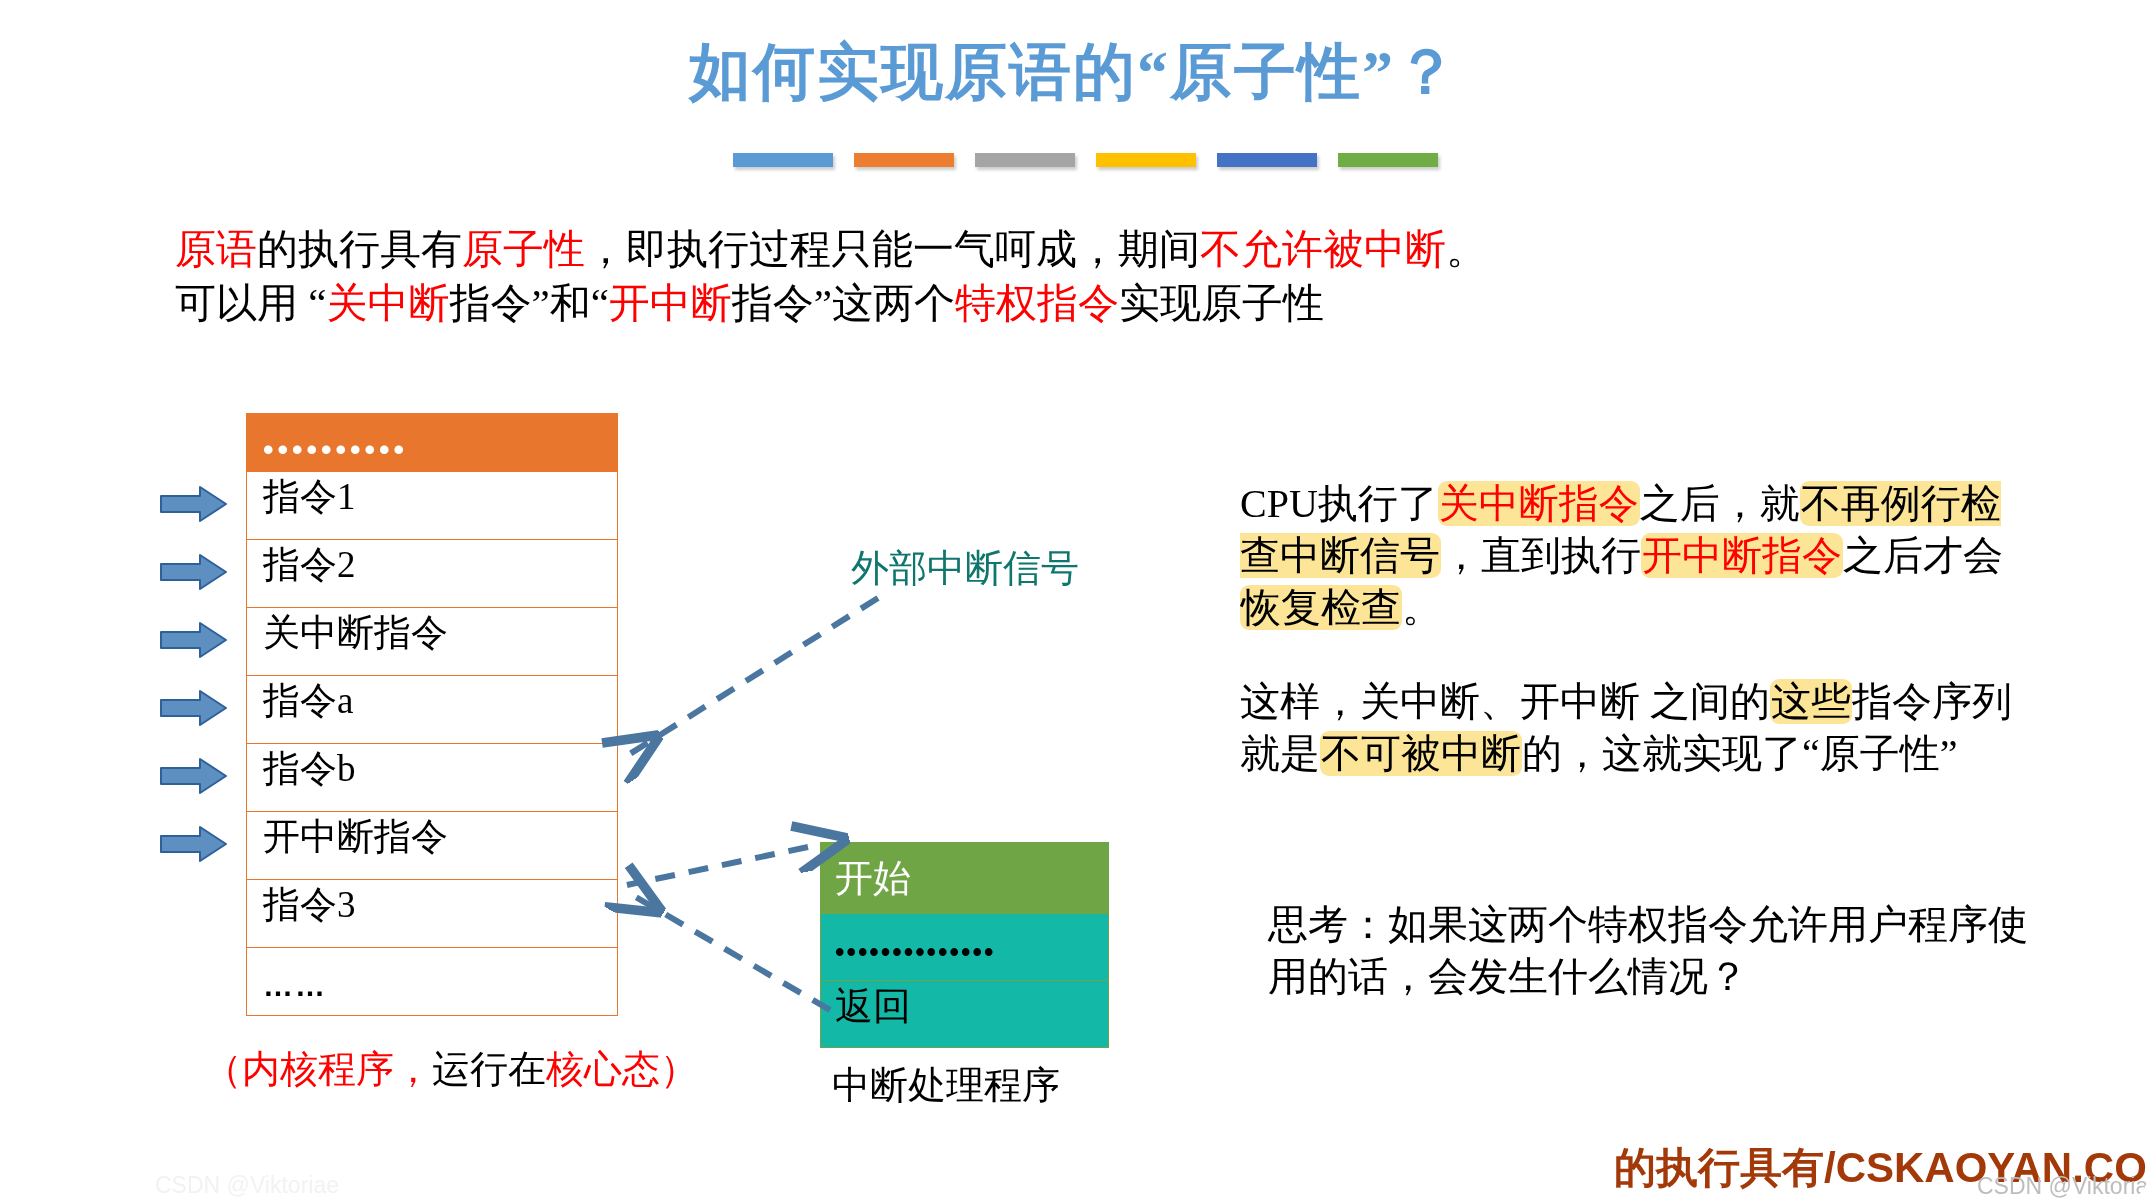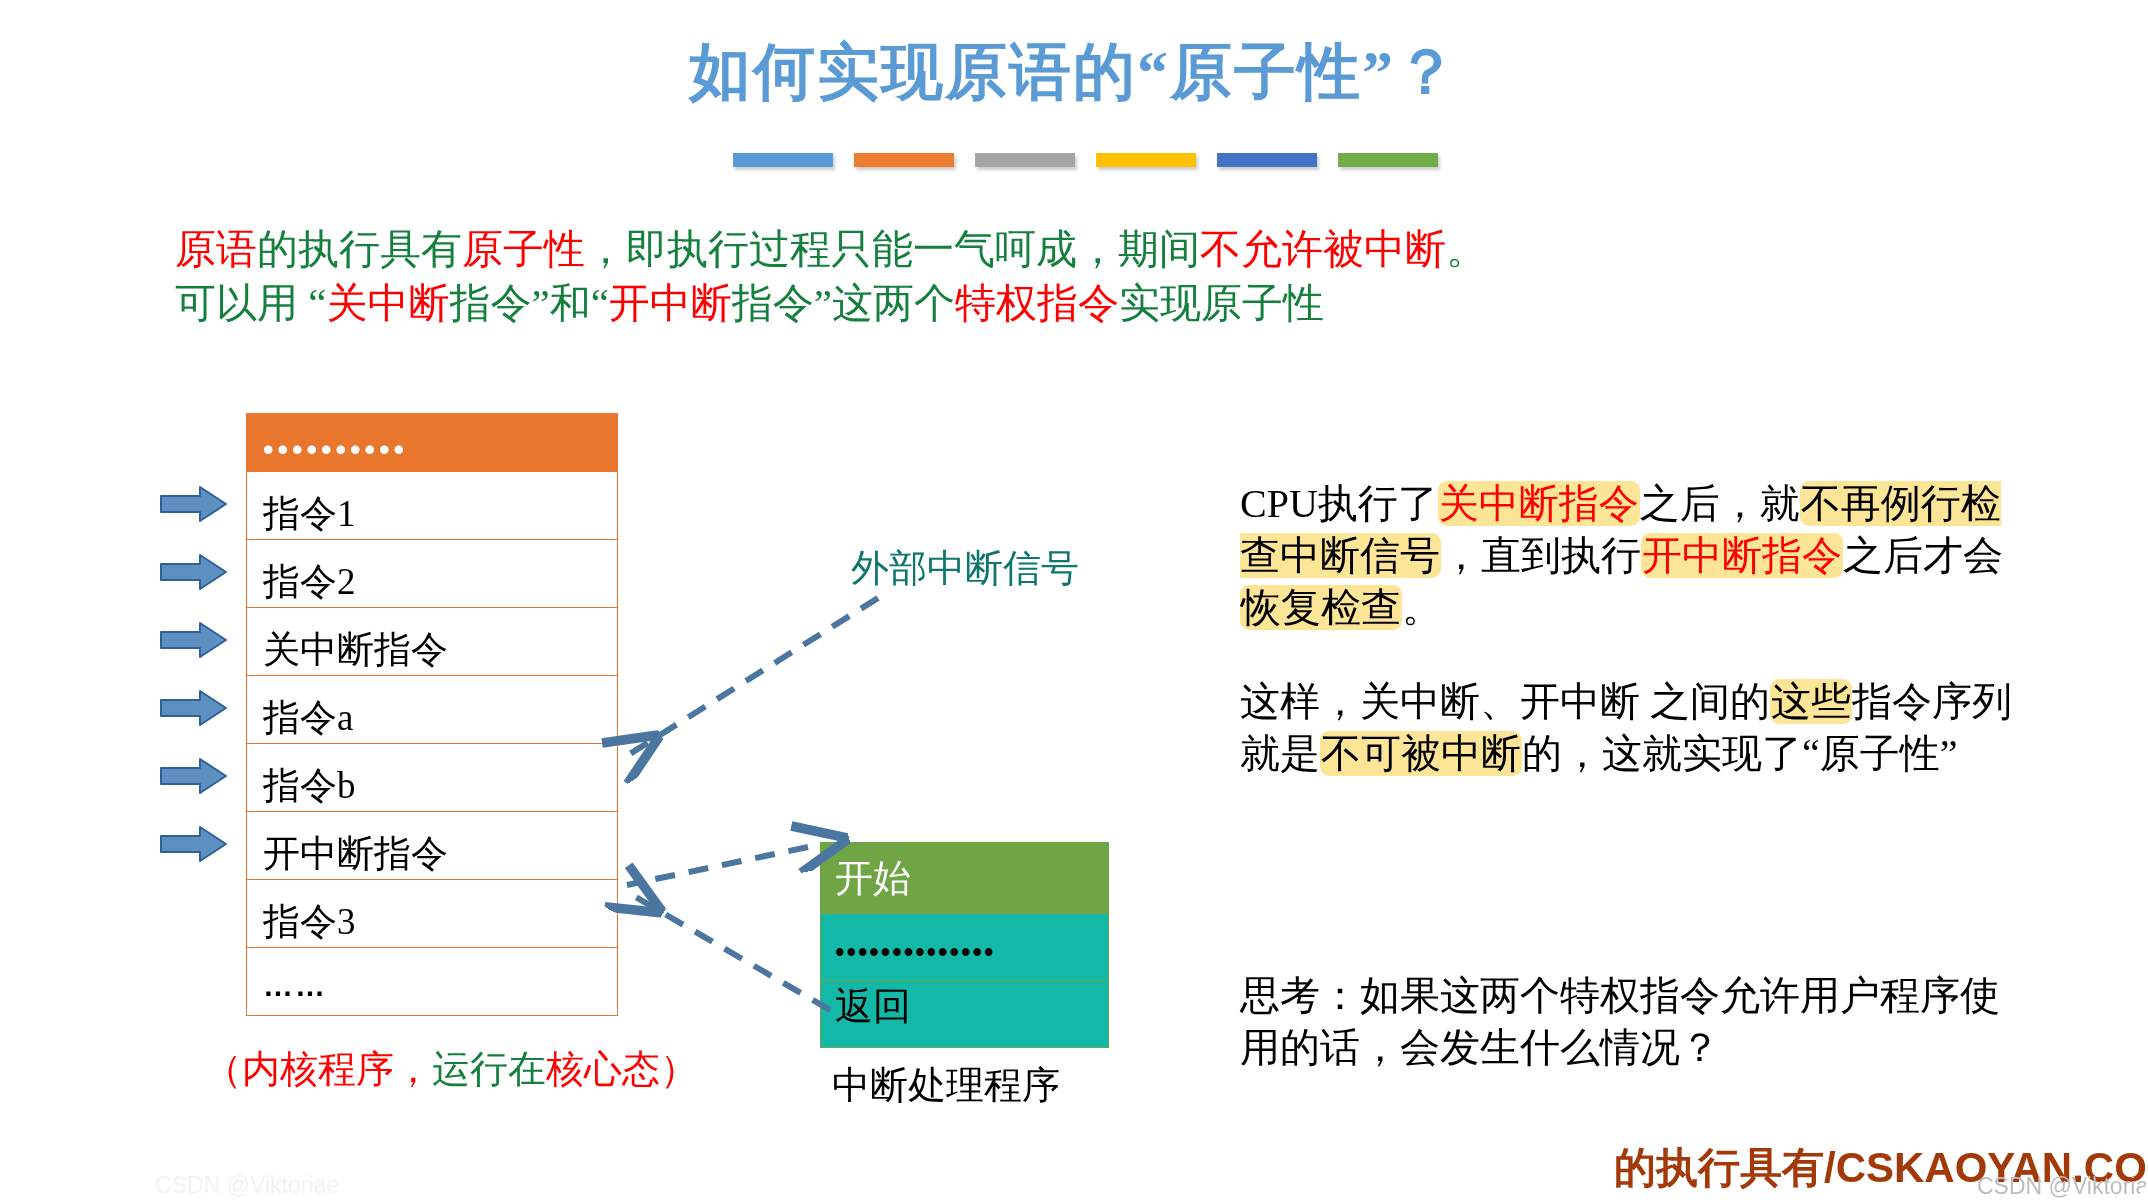--- a/index.html
+++ b/index.html
@@ -52,21 +52,21 @@
     position: absolute;
     left: 175px;
     top: 222px;
     width: 1400px;
     font-size: 41px;
     line-height: 1.32;
     color: #000000;
     white-space: nowrap;
   }
   .red { color: #FF0000; }
-  .blk { color: #15803d; }
+  .blk { color: #000000; }
 
   
   #kernel-table {
     position: absolute;
     left: 246px;
     top: 413px;
     width: 372px;
     border: 1px solid #E8762C;
     box-sizing: border-box;
     background: #ffffff;
@@ -85,21 +85,21 @@
     font-weight: bold;
     letter-spacing: 4px;
     line-height: 1;
     font-family: "Liberation Sans", sans-serif;
   }
   #kernel-table .row {
     height: 68px;
     border-top: 1px solid #E8762C;
     box-sizing: border-box;
     display: flex;
-    align-items: flex-end;
+    align-items: flex-start;
     padding-left: 16px;
     font-size: 37px;
     color: #000000;
     background: #ffffff;
   }
   #kernel-table .row.dots-row {
     font-family: "Liberation Sans", sans-serif;
     font-weight: bold;
     font-size: 30px;
     letter-spacing: 2px;
@@ -184,21 +184,21 @@
   .rtext {
     position: absolute;
     left: 1240px;
     width: 790px;
     font-size: 40px;
     line-height: 1.30;
     color: #000000;
   }
   #rtext1 { top: 478px; }
   #rtext2 { top: 676px; }
-  #rtext3 { top: 970px; }
+  #rtext3 { top: 899px; margin-left: 28px; }
   .hl {
     background: #FCE597;
     border-radius: 9px;
     padding: 0 1px;
   }
   .hl-red {
     background: #FCE597;
     color: #FF0000;
     border-radius: 9px;
     padding: 0 1px;

